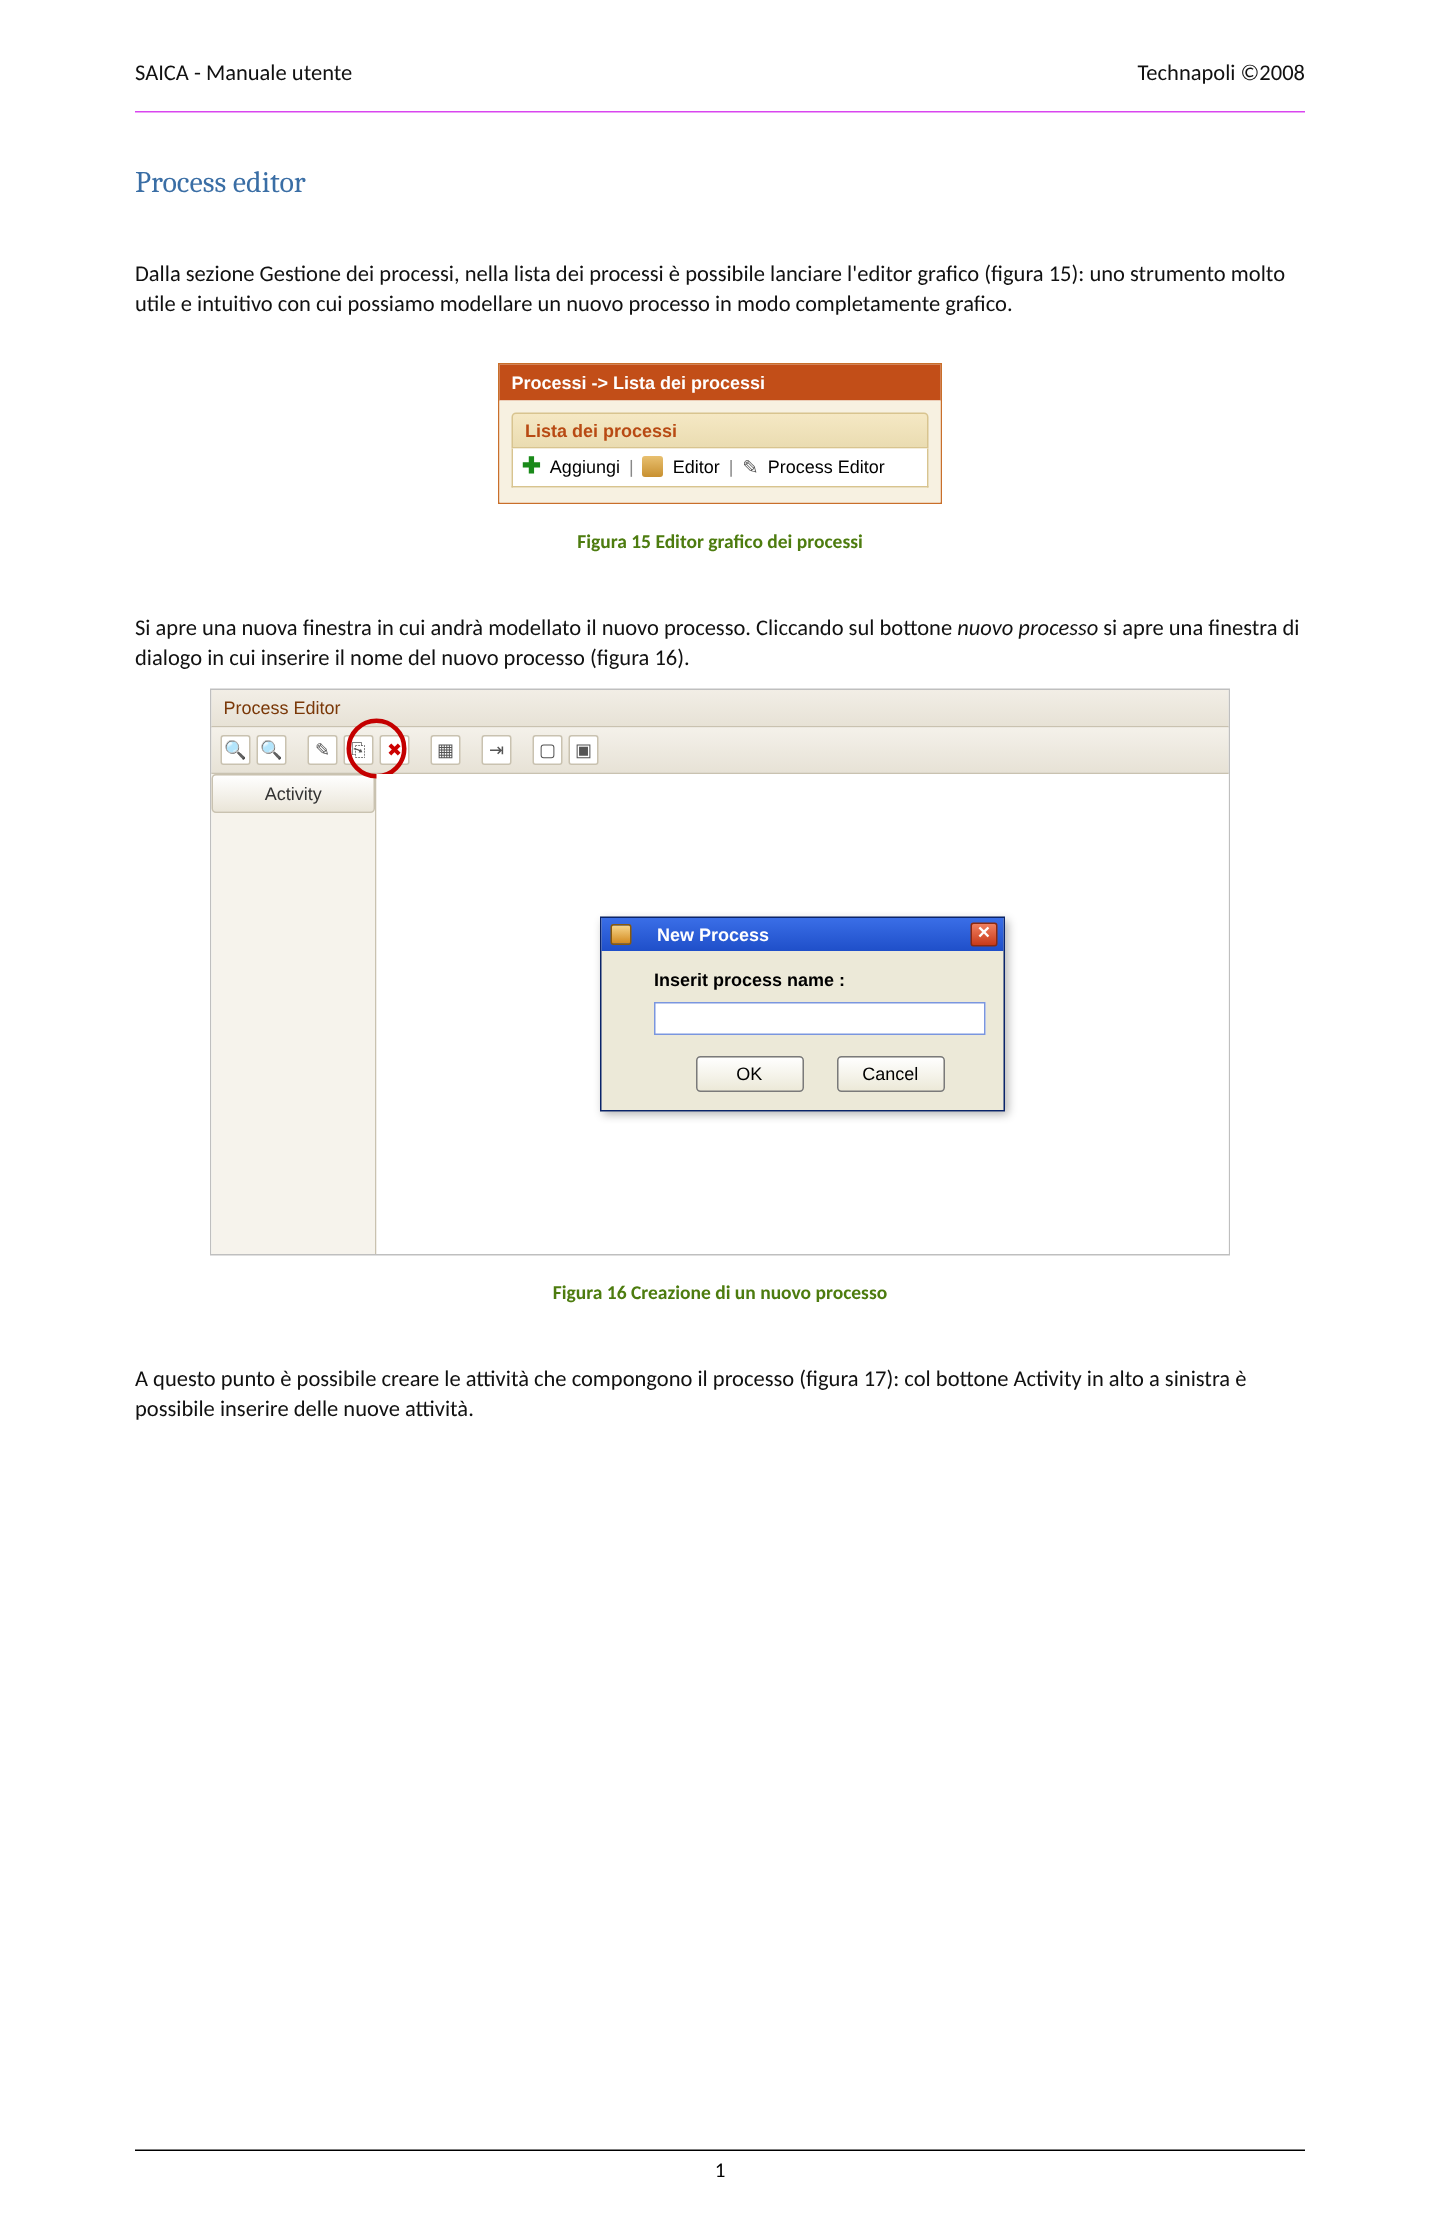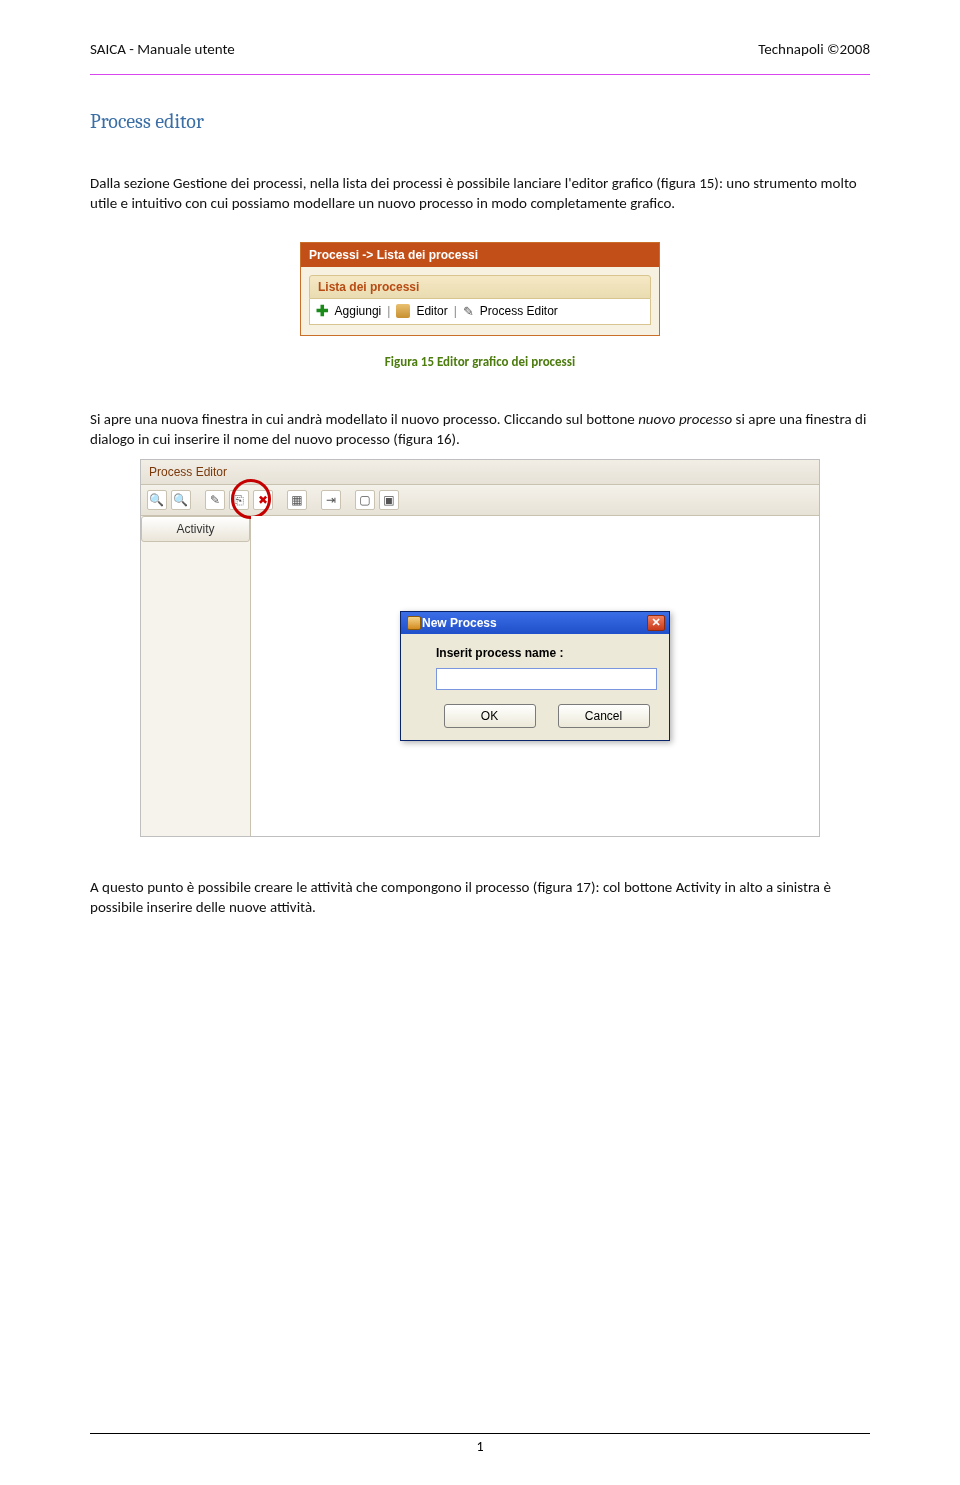--- a/index.html
+++ b/index.html
@@ -40,21 +40,21 @@
   .italic { font-style: italic; }
   .caption {
     color: #4d7c0f;
     font-size: 13px;
     text-align: center;
     font-weight: bold;
     margin: 18px 0 28px 0;
   }
 
   
-  .fig15-wrap { width: 360px; margin: 28px auto 0 auto; }
+  .fig15-wrap { width: 296px; margin: 28px auto 0 auto; }
   .fig15 {
     border: 1px solid #c96f2a;
     background: #fff;
     font-family: Tahoma, Arial, sans-serif;
     font-size: 12px;
   }
   .fig15 .title {
     background: #c24e18;
     color: #fff;
     padding: 5px 8px;
@@ -178,21 +178,21 @@
     background: linear-gradient(#3a6ee7,#1f4fc9);
     color: #fff;
     display: flex;
     align-items: center;
     justify-content: space-between;
     padding: 3px 4px 3px 6px;
     font-size: 12px;
     font-weight: bold;
   }
   .np-titlebar .left {
-    display: flex; align-items: center; gap: 1px;
+    display: flex; align-items: center; gap: 17px;
   }
   .np-titlebar .app-ico {
     width: 14px; height: 14px;
     background: linear-gradient(#f6d58a,#d38a1f);
     border: 1px solid #8a5a0a;
     border-radius: 2px;
   }
   .np-close {
     width: 18px; height: 16px;
     background: linear-gradient(#f08060,#c83a1a);
@@ -220,21 +220,21 @@
     border: 1px solid #7a96df;
     background: #fff;
     margin-bottom: 14px;
   }
   .np-buttons {
     display: flex;
     justify-content: center;
     gap: 22px;
   }
   .np-btn {
-    width: 92px; height: 24px;
+    width: 72px; height: 24px;
     border: 1px solid #7a7a7a;
     background: linear-gradient(#fff,#ece9d8);
     border-radius: 3px;
     font-size: 12px;
     display: flex;
     align-items: center;
     justify-content: center;
     text-align: right;
   }
 
@@ -321,19 +321,20 @@
             <div class="np-input"></div>
             <div class="np-buttons">
               <div class="np-btn">OK</div>
               <div class="np-btn">Cancel</div>
             </div>
           </div>
         </div>
       </div>
     </div>
   </div>
+  <div class="caption">Figura 16 Creazione di un nuovo processo</div>
 
   <p class="body-text">A questo punto è possibile creare le attività che compongono il processo (figura 17): col bottone Activity in alto a sinistra è possibile inserire delle nuove attività.</p>
 </div>
 
 <div class="footer">
   <span>1</span>
 </div>
 
 </body></html>

